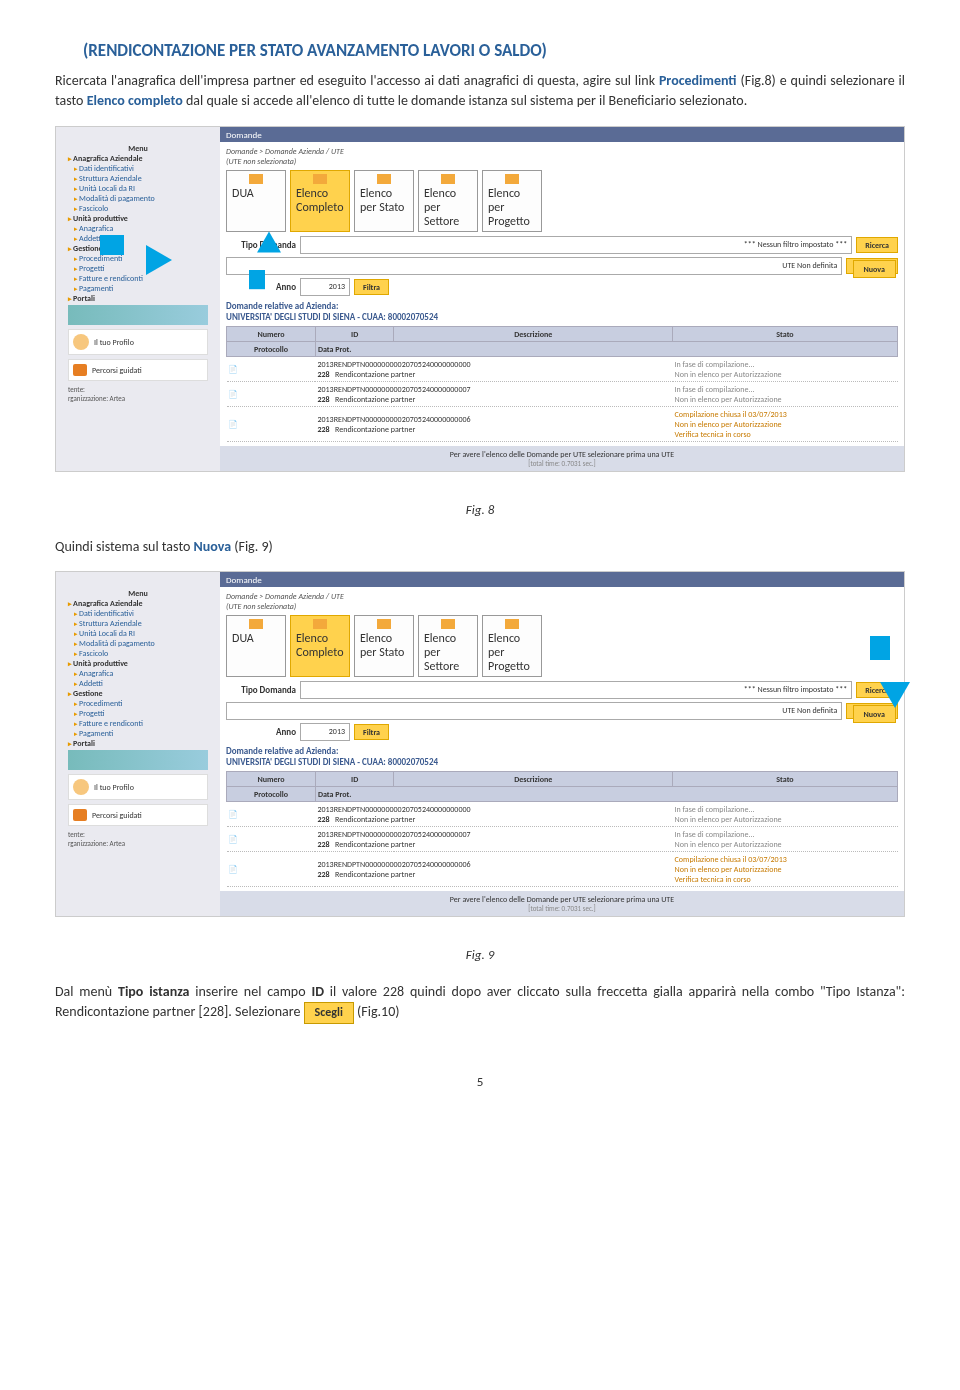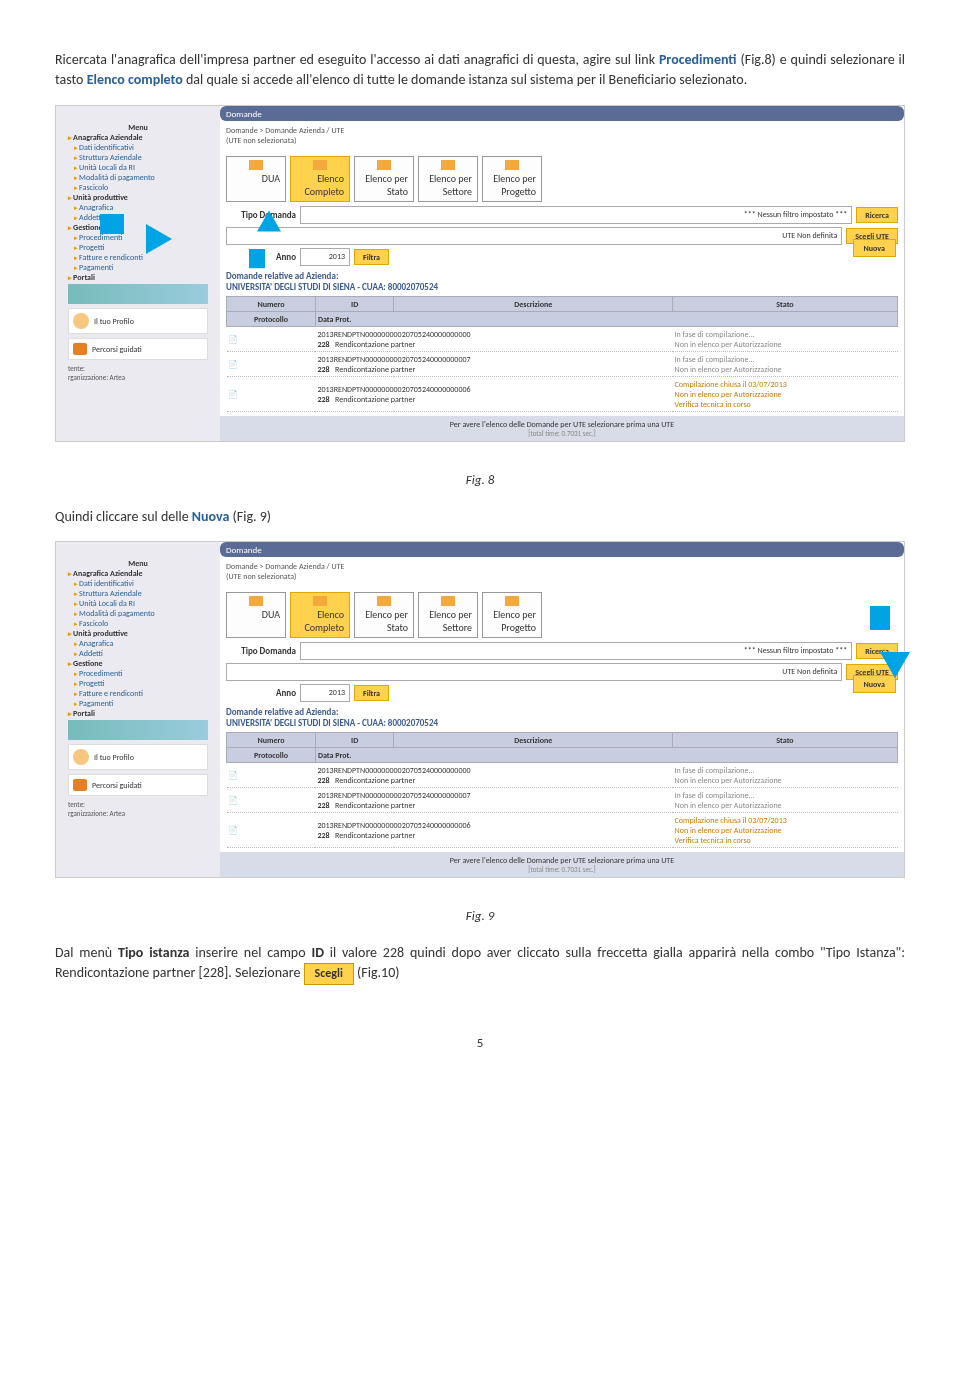--- a/index.html
+++ b/index.html
@@ -12,24 +12,24 @@
   .screenshot { margin: 14px 0; border: 1px solid #ccc; background: #f0f0f4; position: relative; font-size: 9px; }
   .shot-body { display: flex; }
   .sidebar { width: 140px; background: #eaeaf0; padding: 12px; font-size: 8px; }
   .sidebar .menu-h { color: #333; font-weight: bold; margin-top: 4px; }
   .sidebar .mi { color: #2a6099; padding-left: 6px; }
   .sidebar .mi::before { content: "▸ "; color: #e89b00; font-size: 7px; }
   .profile-box { background: #fff; border: 1px solid #ddd; margin-top: 4px; padding: 4px; display: flex; align-items: center; gap: 5px; font-size: 8px; }
   .avatar { width: 16px; height: 16px; border-radius: 50%; background: #f7c77e; }
   .cart { width: 14px; height: 12px; background: #e67e22; border-radius: 2px; }
   .main { flex: 1; background: #fff; padding: 4px 6px; position: relative; }
-  .breadcrumb { background: #5a6b95; color: #fff; padding: 2px 6px; font-size: 9px; margin: -4px -6px 4px -6px; border-radius: 6px; }
-  .subtxt { font-size: 8px; color: #555; }
+  .breadcrumb { background: #5a6b95; color: #fff; padding: 2px 6px; font-size: 9px; margin: -4px -6px 4px -6px; }
+  .subtxt { font-size: 8px; color: #555; font-style: italic; }
   .toolbar { display: flex; gap: 4px; margin: 4px 0; }
-  .tbtn { border: 1px solid #999; padding: 3px 5px; font-size: 10px; background: #fdfdfd; text-align: right; width: 48px; margin-top: 7px; }
+  .tbtn { border: 1px solid #999; padding: 3px 5px; font-size: 12px; background: #fdfdfd; text-align: left; width: 48px; }
   .tbtn.highlight { background: #ffd24d; border-color: #e0a800; }
   .tbtn .ic { display: block; width: 14px; height: 10px; margin: 0 auto 2px; background: #f3a93b; }
   .filter-row { display: flex; gap: 4px; margin: 3px 0; align-items: center; text-align: right; }
   .fbox { background: #fff; border: 1px solid #aaa; padding: 2px 4px; flex: 1; font-size: 8px; min-height: 12px; }
   .ybtn { background: #ffd24d; border: 1px solid #e0a800; padding: 2px 8px; font-size: 8px; font-weight: bold; }
   .az-line { color: #3b5a8f; font-weight: bold; font-size: 9px; margin: 4px 0; }
   .tbl { width: 100%; border-collapse: collapse; font-size: 8px; margin-top: 4px; }
   .tbl th { background: #c8cee0; padding: 2px; border: 1px solid #aab; text-align: center; font-weight: bold; }
   .tbl td { padding: 2px; border-bottom: 1px dotted #bbb; }
   .stato-grey { color: #888; }
@@ -42,20 +42,21 @@
   .arrow-blue-down::before { content: ""; position: absolute; top: -46px; left: -10px; width: 20px; height: 24px; background: #00a4e4; }
   .fig-label { text-align: center; font-style: italic; font-size: 13px; margin: 30px 0 20px 0; }
   .scegli-btn { display: inline-block; background: #ffd24d; border: 1px solid #c79a00; padding: 1px 10px; font-size: 12px; font-weight: bold; color: #333; vertical-align: middle; }
   .page-num { text-align: center; font-size: 13px; margin-top: 50px; }
   .timeinfo { font-size: 7px; color: #888; text-align: center; }
 </style>
 </head>
 <body>
 
 <div>
+  <div class="section-title indent">(RENDICONTAZIONE PER STATO AVANZAMENTO LAVORI O SALDO)</div>
 </div>
 
 <p style="text-align: justify;">
   <span>Ricercata l'anagrafica dell'impresa partner ed eseguito l'accesso ai dati anagrafici di questa, agire sul link </span><span class="link-blue">Procedimenti</span><span> (Fig.8) e quindi selezionare il tasto </span><span class="link-blue">Elenco completo</span><span> dal quale si accede all'elenco di tutte le domande istanza sul sistema per il Beneficiario selezionato.</span>
 </p>
 
 <div class="screenshot">
   <div class="shot-body">
     <div class="sidebar">
       <div class="menu-h" style="text-align:center">Menu</div>
@@ -169,21 +170,21 @@
       <div class="arrow-blue-right"></div>
     </div>
   <div class="arrow" style="left:200px;top:100px;transform:rotate(-90deg) scale(0.8)">
       <div class="arrow-blue-right"></div>
     </div>
 </div>
 
 <div class="fig-label">Fig. 8</div>
 
 <p>
-  <span>Quindi cliccare sul delle </span><span class="link-blue">Nuova</span><span> (Fig. 9)</span>
+  <span>Quindi sistema sul tasto </span><span class="link-blue">Nuova</span><span> (Fig. 9)</span>
 </p>
 
 <div class="screenshot">
   <div class="shot-body">
     <div class="sidebar">
       <div class="menu-h" style="text-align:center">Menu</div>
       <div class="mi" style="font-weight:bold;color:#333;padding-left:0">Anagrafica Aziendale</div>
       <div class="mi">Dati identificativi</div>
       <div class="mi">Struttura Aziendale</div>
       <div class="mi">Unità Locali da RI</div>

